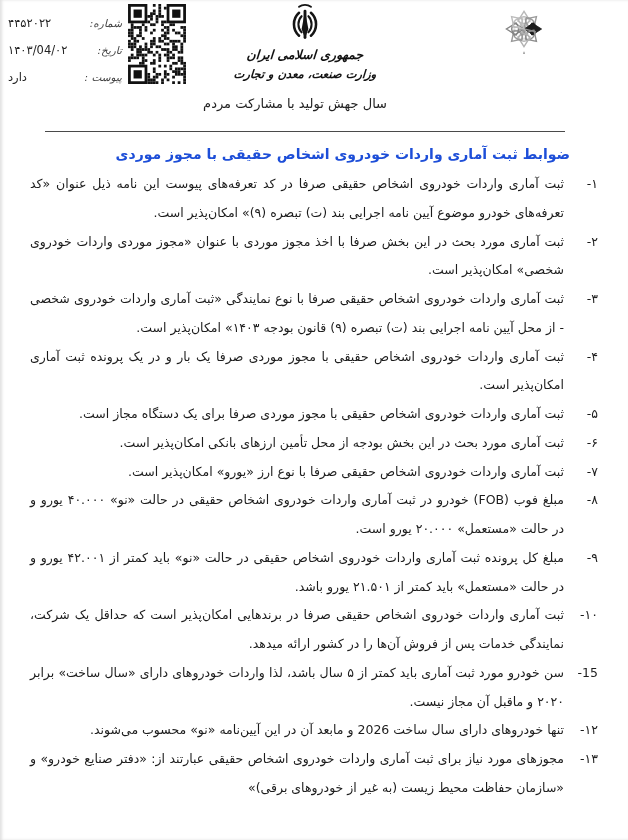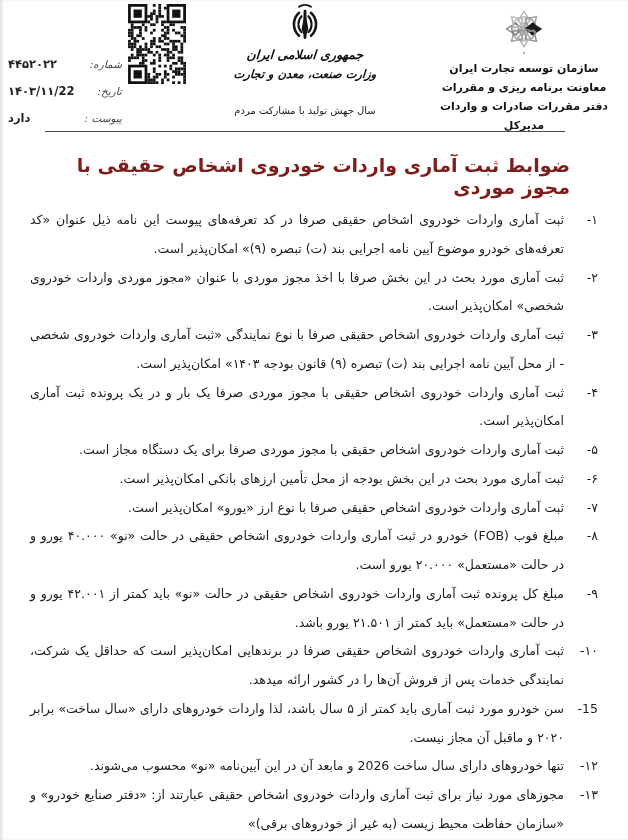--- a/index.html
+++ b/index.html
@@ -12,61 +12,61 @@
     color:#1c1c1c;
     direction:rtl;
     overflow:hidden;
     box-shadow:inset 2px 0 3px rgba(0,0,0,.12);
   }
 
   
   .meta{position:absolute;top:16px;left:8px;width:114px;font-size:10.5px;color:#222;}
   .meta-row{display:flex;justify-content:space-between;align-items:baseline;height:27px;}
   .meta-row .lbl{color:#444;font-style:italic;}
-  .meta-row .val{font-weight:bold;font-size:11.5px;letter-spacing:.5px;margin-top:41px;}
+  .meta-row .val{font-weight:normal;font-size:11.5px;letter-spacing:.5px;}
 
   .qr{position:absolute;top:4px;left:128px;width:58px;height:80px;}
   .qr svg{display:block;width:58px;height:80px;}
 
   .center-block{position:absolute;top:3px;left:223px;width:164px;text-align:center;}
   .emblem{display:block;margin:0 auto 2px auto;}
   .calli{font-family:"DejaVu Serif", serif;font-style:italic;font-weight:bold;
          font-size:12.5px;line-height:1.6;color:#111;transform:skewX(-4deg);}
   .calli.small{font-size:11.5px;}
-  .slogan{margin-top:22px;font-size:10px;color:#222;white-space:nowrap;}
+  .slogan{margin-top:13px;font-size:13px;color:#222;white-space:nowrap;}
 
   .org-block{position:absolute;top:0;left:438px;width:172px;text-align:center;}
   .org-logo{display:block;margin:0 auto;}
   .org-lines{margin-top:2px;font-size:11px;font-weight:bold;line-height:1.72;color:#111;}
 
   .rule-divider{position:absolute;top:131px;left:45px;width:520px;height:0;
                 border-top:1.3px solid #4a4a4a;}
 
   
   .doc-main{position:absolute;top:142px;right:30px;width:568px;}
-  .doc-title{font-size:19px;font-weight:bold;margin:12px 28px 8px 0;text-align:right;
-             letter-spacing:0;color:#7f1d1d;}
+  .doc-title{font-size:14px;font-weight:bold;margin:4px 28px 8px 0;text-align:right;
+             letter-spacing:0;color:#1d4ed8;}
   .rules{font-size:12.5px;line-height:2.3;text-align:justify;}
   .item{display:flex;align-items:flex-start;}
   .item .num{flex:0 0 34px;white-space:nowrap;}
   .item .txt{flex:1;}
 </style>
 </head>
 <body>
 
 <div class="page">
 
   <div class="meta">
     <div class="meta-row">
       <span class="lbl">شماره:</span>
       <span class="val">۴۴۵۲۰۲۲</span>
     </div>
     <div class="meta-row">
       <span class="lbl">تاریخ:</span>
-      <span class="val">۱۴۰۳/۱۱/22</span>
+      <span class="val">۱۴۰۳/04/۰۲</span>
     </div>
     <div class="meta-row">
       <span class="lbl">پیوست :</span>
       <span class="val">دارد</span>
     </div>
   </div>
 
   <div class="qr">
     <svg id="qr-svg" viewBox="0 0 21 29" xmlns="http://www.w3.org/2000/svg">
         <rect x="9" y="0" width="1" height="1" fill="#111"></rect>
@@ -320,26 +320,20 @@
         <use href="#bowtie" transform="rotate(135 36 33)" fill="none" stroke="#8d8d8d" stroke-width="1.6"></use>
         <use href="#bowtie" transform="rotate(180 36 33)" fill="none" stroke="#b3b3b3" stroke-width="1.6"></use>
         <use href="#bowtie" transform="rotate(225 36 33)" fill="none" stroke="#9a9a9a" stroke-width="1.6"></use>
         <use href="#bowtie" transform="rotate(270 36 33)" fill="none" stroke="#848484" stroke-width="1.6"></use>
         <use href="#bowtie" transform="rotate(315 36 33)" fill="none" stroke="#bcbcbc" stroke-width="1.6"></use>
       </g>
       <text font-size="4.6" fill="#5c5c5c" letter-spacing=".4">
         <textPath href="#tpoCircle" startOffset="2">Trade Promotion Organization of Iran</textPath>
       </text>
     </svg>
-    <div class="org-lines">
-      <div>سازمان توسعه تجارت ایران</div>
-      <div>معاونت برنامه ریزی و مقررات</div>
-      <div>دفتر مقررات صادرات و واردات</div>
-      <div>مدیرکل</div>
-    </div>
   </div>
 
   <div class="rule-divider"></div>
 
   <main class="doc-main">
     <h1 class="doc-title">ضوابط ثبت آماری واردات خودروی اشخاص حقیقی با مجوز موردی</h1>
     <div class="rules">
         <div class="item">
           <span class="num">۱-</span>
           <span class="txt">ثبت آماری واردات خودروی اشخاص حقیقی صرفا در کد تعرفه‌های پیوست این نامه ذیل عنوان «کد تعرفه‌های خودرو موضوع آیین نامه اجرایی بند (ت) تبصره (۹)» امکان‌پذیر است.</span>

